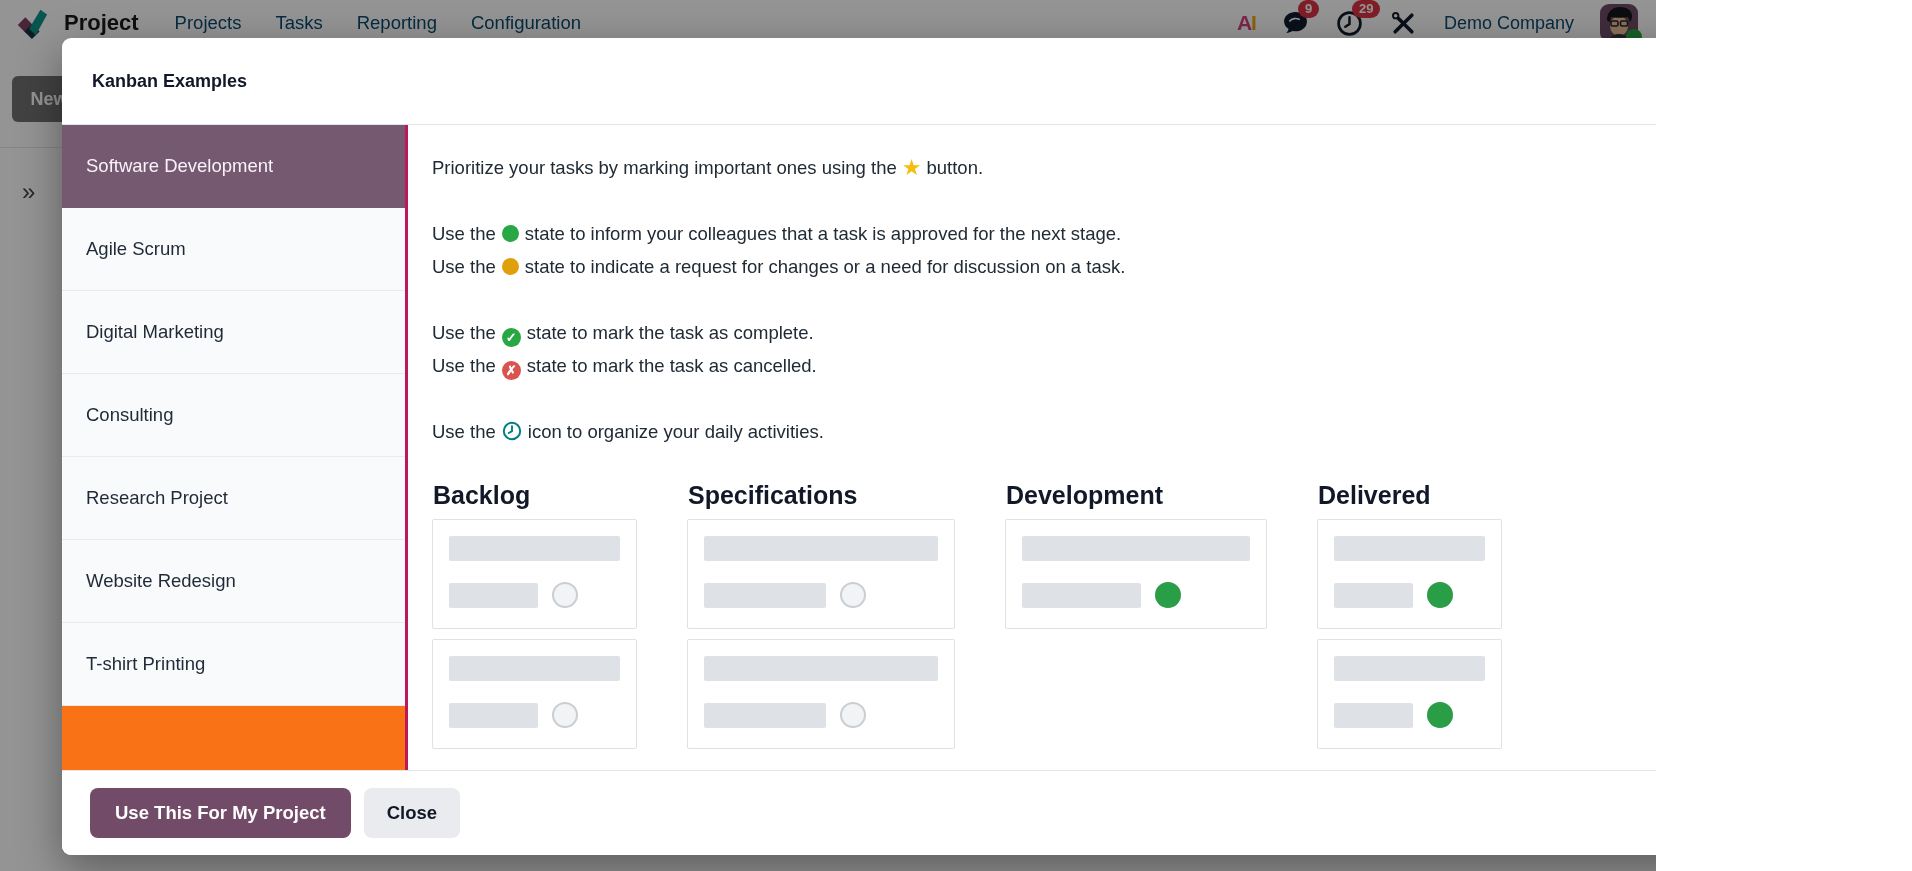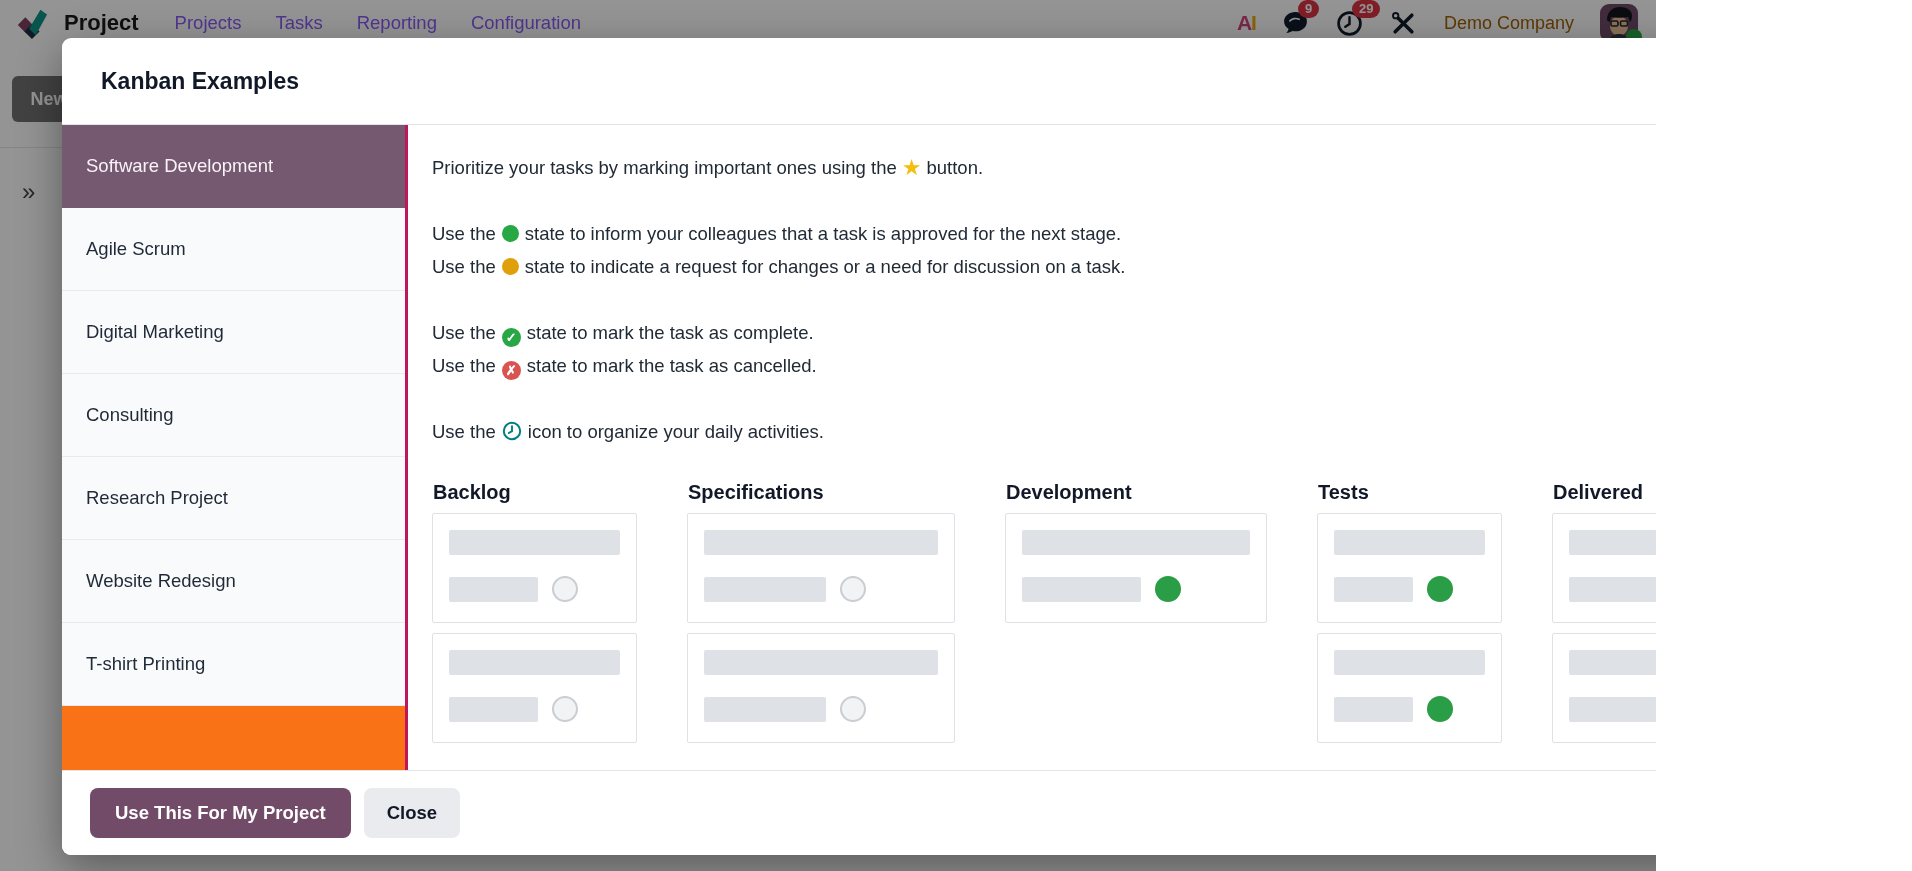--- a/index.html
+++ b/index.html
@@ -6,49 +6,49 @@
   html,body { width:1912px; height:871px; overflow:hidden;
     font-family:"Liberation Sans", sans-serif; background:#fff; }
   .canvas { position:relative; width:1656px; height:871px; background:#fff; overflow:hidden;text-decoration:underline; }
 
   
   .navbar { position:absolute; top:0; left:0; right:0; height:46px;
     display:flex; align-items:center; padding:0 18px 0 14px; background:#fff; }
   .logo { width:34px; height:34px; flex:none; }
   .app-name { font-size:22px; font-weight:600; color:#1b1b1b; margin-left:16px; }
   .menu { display:flex; gap:34px; margin-left:36px; }
-  .menu-item { font-size:18.5px; color:#8b5cf6; cursor:pointer; }
+  .menu-item { font-size:18.5px; color:#0c4a6e; cursor:pointer; }
   .systray { margin-left:auto; display:flex; align-items:center; gap:26px; }
   .ai-label { font-weight:800; font-size:21px; letter-spacing:-1px; }
   .ai-label .a1 { color:#d3447e; } .ai-label .a2 { color:#eda912; }
   .tray-ico { position:relative; width:28px; height:28px; display:flex; align-items:center; justify-content:center; cursor:pointer; }
   .badge { position:absolute; top:-9px; left:16px; background:#dc3545; color:#fff;
     font-size:13px; font-weight:700; border-radius:10px; padding:2px 7px; line-height:1.1; }
-  .company { font-size:18px; color:#a16207; cursor:pointer; }
+  .company { font-size:18px; color:#0c4a6e; cursor:pointer; }
   .avatar-wrap { position:relative; width:38px; height:38px; cursor:pointer; }
   .status-dot { position:absolute; right:-4px; bottom:-3px; width:16px; height:16px;
     border-radius:50%; background:#28a745; }
   .new-btn { position:absolute; left:12px; top:76px; width:74px; height:46px;
     background:#737373; color:#fff; border:none; border-radius:6px;
     font-size:18px; font-weight:600; font-family:inherit; }
   .cp-divider { position:absolute; top:147px; left:0; right:0; border-top:1px solid #e2e5e9; }
   .expander { position:absolute; left:22px; top:178px; font-size:24px; color:#3f4650; cursor:pointer; }
   .view-btn { position:absolute; left:1846px; top:74px; width:46px; height:50px;
     background:#dcdee1; border:none; border-radius:10px; display:flex; align-items:center; justify-content:center; }
 
   
   .overlay { position:absolute; inset:0; background:rgba(0,0,0,0.42); z-index:5; }
 
   
   .modal { position:absolute; left:62px; top:38px; width:1783px; height:817px;
     background:#fff; border-radius:9px; z-index:10; overflow:hidden;
     box-shadow:0 14px 44px rgba(0,0,0,.38); display:flex; flex-direction:column; }
   .m-header { flex:none; height:87px; display:flex; align-items:center;
     padding:0 30px; border-bottom:1px solid #e1e4e8; position:relative; }
-  .m-title { font-size:23px; font-weight:600; color:#111827;margin-left:9px; }
+  .m-title { font-size:18px; font-weight:600; color:#111827; }
   .m-close { position:absolute; right:30px; top:50%; transform:translateY(-50%);
     font-size:36px; font-weight:300; color:#8e949c; background:none; border:none;
     line-height:1; cursor:pointer; font-family:inherit; }
   .m-body { flex:1; min-height:0; display:flex; position:relative; overflow:hidden; }
 
   .m-sidebar { flex:none; width:346px; border-right:3px solid #be185d; background:#f97316; overflow:hidden; }
   .sb-item { height:83px; display:flex; align-items:center; padding:0 24px;
     font-size:18.5px; color:#1f2937; background:#f9fafb; border-bottom:1px solid #e8eaee; cursor:pointer; }
   .sb-item.selected { background:#745970; color:#f9f2f8; border-bottom-color:#745970; }
 
@@ -65,21 +65,21 @@
   .state-done { background:#28a745; }
   .state-cancel { background:#d9534f; }
   .inline-svg { vertical-align:-3px; margin:0 6px; }
 
   
   .kanban { display:flex; gap:50px; }
   .kcol { flex:none; }
   .kcol:nth-child(1){ width:205px; } .kcol:nth-child(2){ width:268px; }
   .kcol:nth-child(3){ width:262px; } .kcol:nth-child(4){ width:185px; }
   .kcol:nth-child(5){ width:223px; }
-  .khead { font-size:20px; font-weight:700; color:#111827; margin:0 0 9px 1px; }
+  .khead { font-size:25px; font-weight:700; color:#111827; margin:0 0 9px 1px; }
   .kcard { background:#fff; border:1px solid #dee2e6; border-radius:2px;
     height:110px; padding:16px; margin-bottom:10px; }
   .kbar { height:25px; background:#dee2e6; border-radius:2px; }
   .krow { margin-top:21px; display:flex; align-items:center; }
   .kbar-short { width:52%; height:25px; background:#dee2e6; border-radius:2px; }
   .kdot { width:26px; height:26px; border-radius:50%; margin-left:14px; }
   .kdot[data-state="muted"] { background:#f1f3f5; border:2px solid #c9ced4; }
   .kdot[data-state="green"] { background:#2a9d47; }
 
   
@@ -239,37 +239,20 @@
             <div class="khead">Development</div>
             <div class="kcard">
                 <div class="kbar"></div>
                 <div class="krow">
                   <div class="kbar-short"></div>
                   <div class="kdot" data-state="green"></div>
                 </div>
               </div>
           </div>
           <div class="kcol">
-            <div class="khead">Tests</div>
-            <div class="kcard">
-                <div class="kbar"></div>
-                <div class="krow">
-                  <div class="kbar-short"></div>
-                  <div class="kdot" data-state="green"></div>
-                </div>
-              </div>
-            <div class="kcard">
-                <div class="kbar"></div>
-                <div class="krow">
-                  <div class="kbar-short"></div>
-                  <div class="kdot" data-state="green"></div>
-                </div>
-              </div>
-          </div>
-          <div class="kcol">
             <div class="khead">Delivered</div>
             <div class="kcard">
                 <div class="kbar"></div>
                 <div class="krow">
                   <div class="kbar-short"></div>
                   <div class="kdot" data-state="green"></div>
                 </div>
               </div>
             <div class="kcard">
                 <div class="kbar"></div>

